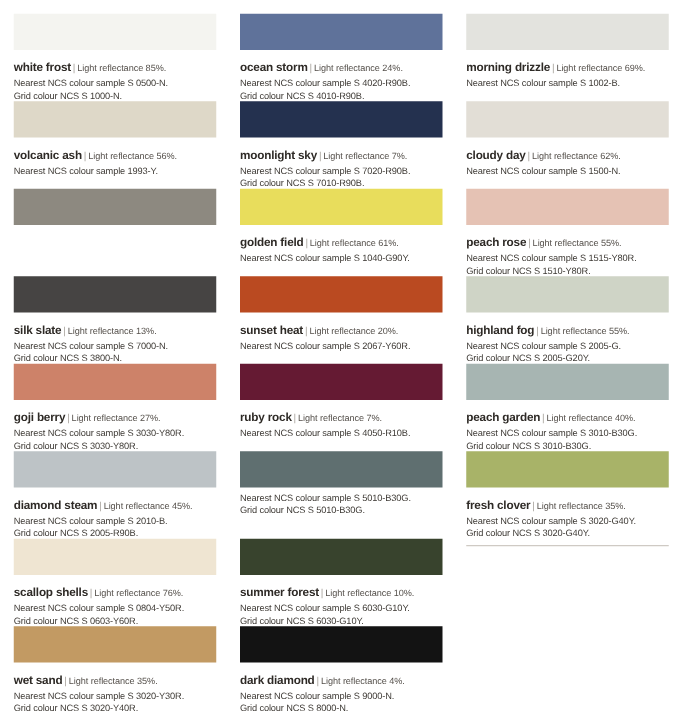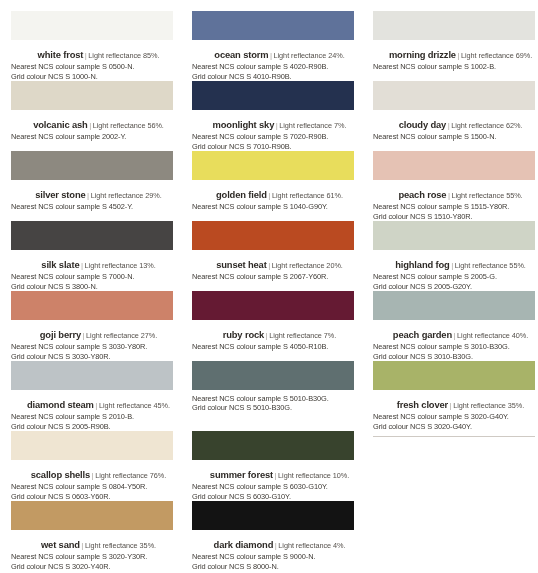--- a/index.html
+++ b/index.html
@@ -37,21 +37,20 @@
     display: block;
   }
 
   .swatch-info {
     padding-top: 4px;
     line-height: 1.18;
   }
 
   .swatch-headline {
     white-space: nowrap;
-    text-align: center;
   }
 
   .swatch-name {
     font-size: 9.4px;
     font-weight: bold;
     color: #2e2a26;
     letter-spacing: -0.15px;
   }
 
   .swatch-sep {
@@ -105,44 +104,40 @@
       <div class="swatch-chip" style="background-color: rgb(227, 227, 222);"></div>
       <div class="swatch-info">
         <div class="swatch-headline"><span class="swatch-name">morning drizzle</span><span class="swatch-sep">|</span><span class="swatch-lrv">Light reflectance 69%.</span></div>
         <div class="swatch-line">Nearest NCS colour sample S 1002-B.</div>
       </div>
     </div>
     <div class="swatch-cell">
       <div class="swatch-chip" style="background-color: rgb(222, 216, 200);"></div>
       <div class="swatch-info">
         <div class="swatch-headline"><span class="swatch-name">volcanic ash</span><span class="swatch-sep">|</span><span class="swatch-lrv">Light reflectance 56%.</span></div>
-        <div class="swatch-line">Nearest NCS colour sample 2002-Y.</div>
+        <div class="swatch-line">Nearest NCS colour sample 1993-Y.</div>
       </div>
     </div>
     <div class="swatch-cell">
       <div class="swatch-chip" style="background-color: rgb(36, 49, 79);"></div>
       <div class="swatch-info">
         <div class="swatch-headline"><span class="swatch-name">moonlight sky</span><span class="swatch-sep">|</span><span class="swatch-lrv">Light reflectance 7%.</span></div>
         <div class="swatch-line">Nearest NCS colour sample S 7020-R90B.</div>
         <div class="swatch-line">Grid colour NCS S 7010-R90B.</div>
       </div>
     </div>
     <div class="swatch-cell">
       <div class="swatch-chip" style="background-color: rgb(226, 222, 214);"></div>
       <div class="swatch-info">
         <div class="swatch-headline"><span class="swatch-name">cloudy day</span><span class="swatch-sep">|</span><span class="swatch-lrv">Light reflectance 62%.</span></div>
         <div class="swatch-line">Nearest NCS colour sample S 1500-N.</div>
       </div>
     </div>
     <div class="swatch-cell">
       <div class="swatch-chip" style="background-color: rgb(141, 137, 128);"></div>
-      <div class="swatch-info">
-        <div class="swatch-headline"><span class="swatch-name">silver stone</span><span class="swatch-sep">|</span><span class="swatch-lrv">Light reflectance 29%.</span></div>
-        <div class="swatch-line">Nearest NCS colour sample S 4502-Y.</div>
-      </div>
     </div>
     <div class="swatch-cell">
       <div class="swatch-chip" style="background-color: rgb(232, 221, 92);"></div>
       <div class="swatch-info">
         <div class="swatch-headline"><span class="swatch-name">golden field</span><span class="swatch-sep">|</span><span class="swatch-lrv">Light reflectance 61%.</span></div>
         <div class="swatch-line">Nearest NCS colour sample S 1040-G90Y.</div>
       </div>
     </div>
     <div class="swatch-cell">
       <div class="swatch-chip" style="background-color: rgb(229, 194, 180);"></div>

